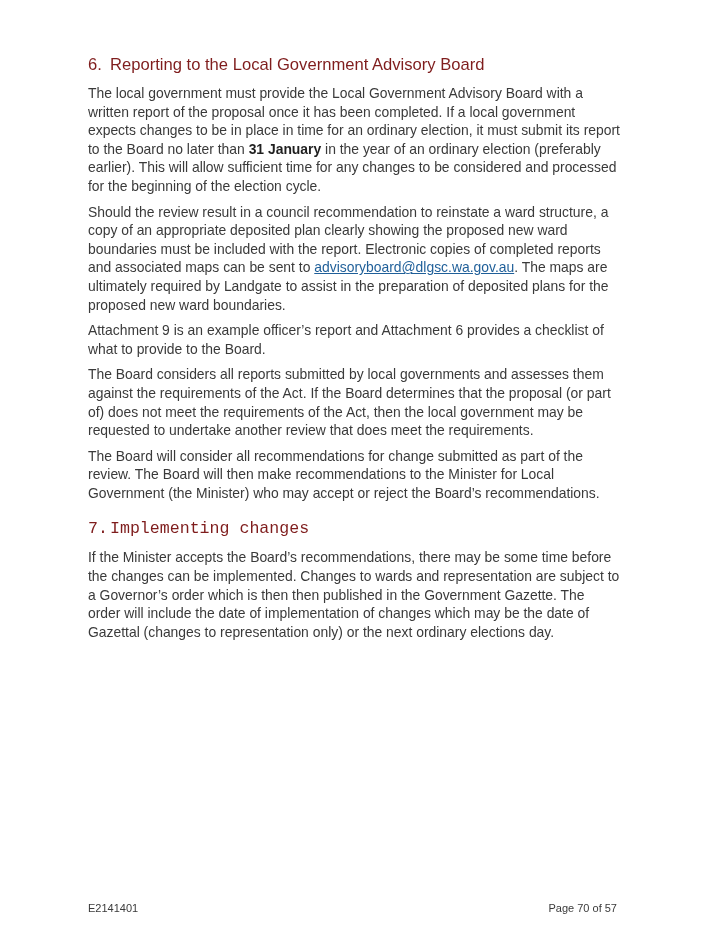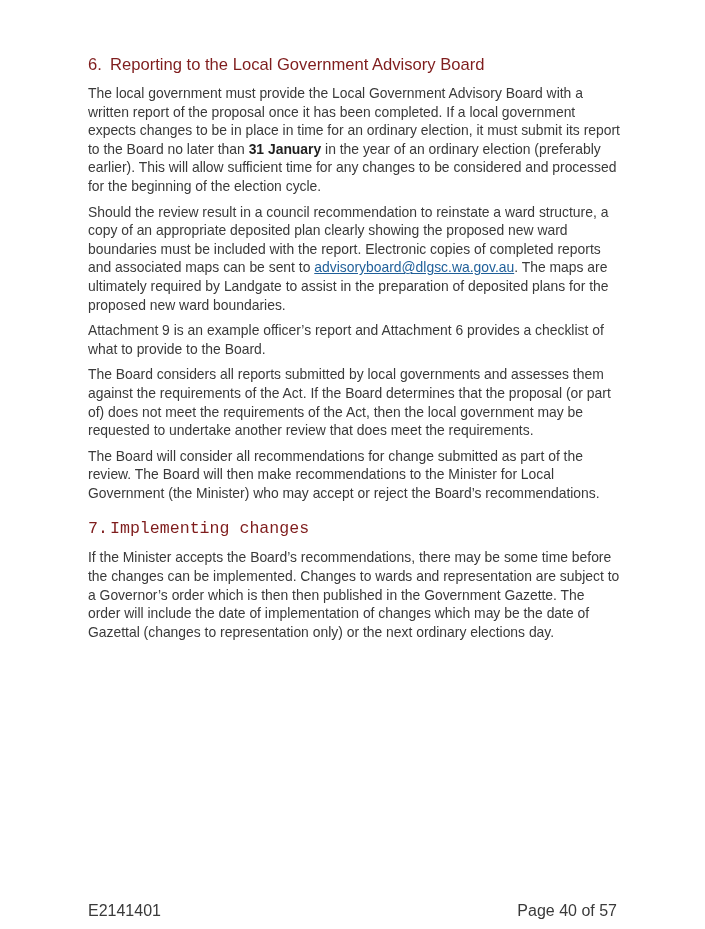--- a/index.html
+++ b/index.html
@@ -51,21 +51,21 @@
     a.email-link {
       color: #1f5f99;
       text-decoration: underline;
       margin-top: 13px;
     }
     .footer {
       position: absolute;
       left: 88px;
       width: 529px;
       top: 902px;
-      font-size: 16px;
+      font-size: 11px;
       color: #3a3a3a;
       display: flex;
       justify-content: space-between;
     }
   </style>
 </head>
 <body>
 
 <div class="page">
 
@@ -91,14 +91,14 @@
   <h2 class="section-heading second">
     <span class="num">7.</span><span>Implementing changes</span>
   </h2>
 
   <p class="body-text">If the Minister accepts the Board’s recommendations, there may be some time before the changes can be implemented. Changes to wards and representation are subject to a Governor’s order which is then then published in the Government Gazette. The order will include the date of implementation of changes which may be the date of Gazettal (changes to representation only) or the next ordinary elections day.</p>
 
 </div>
 
 <div class="footer">
   <span>E2141401</span>
-  <span>Page 40 of 57</span>
+  <span>Page 70 of 57</span>
 </div>
 
 </body></html>

